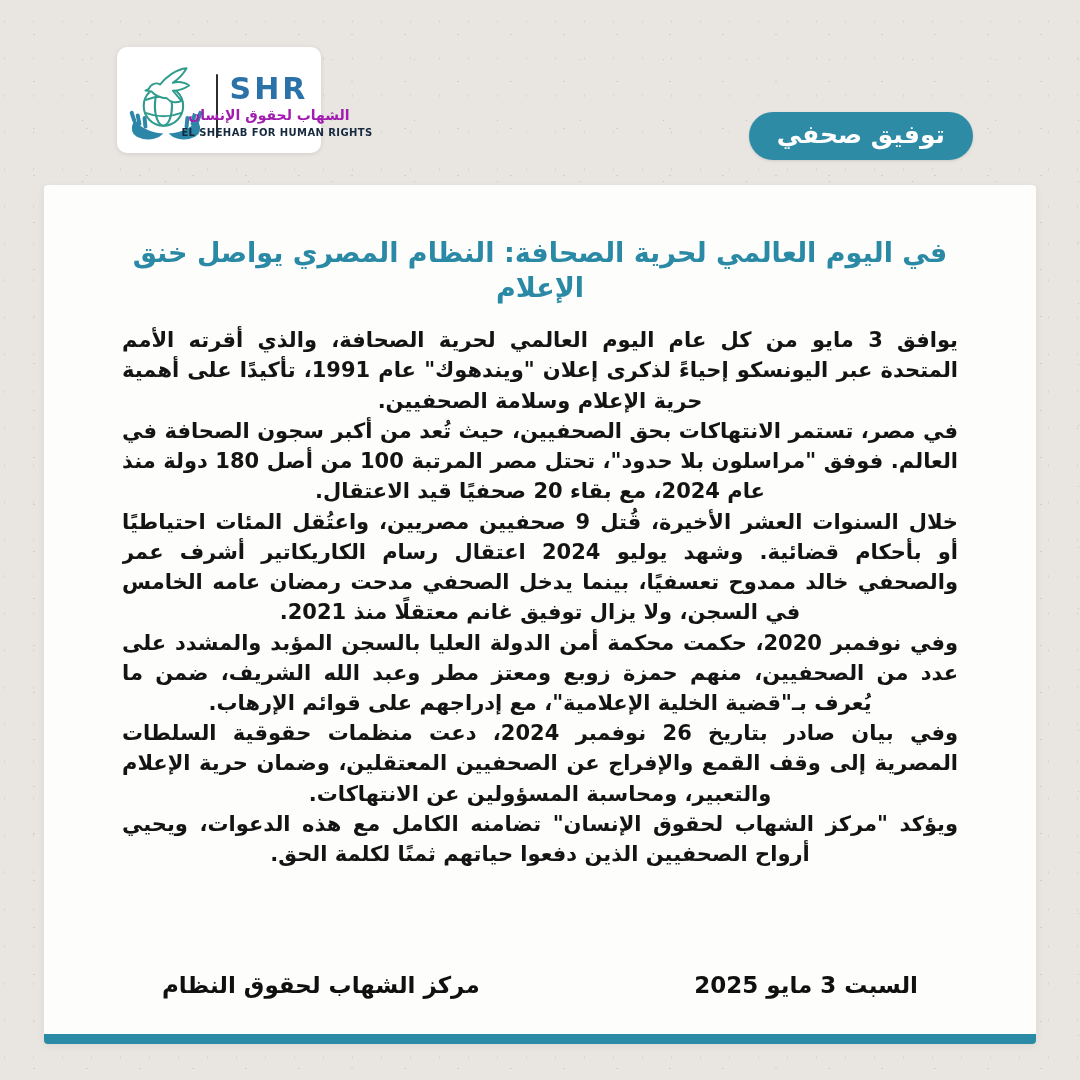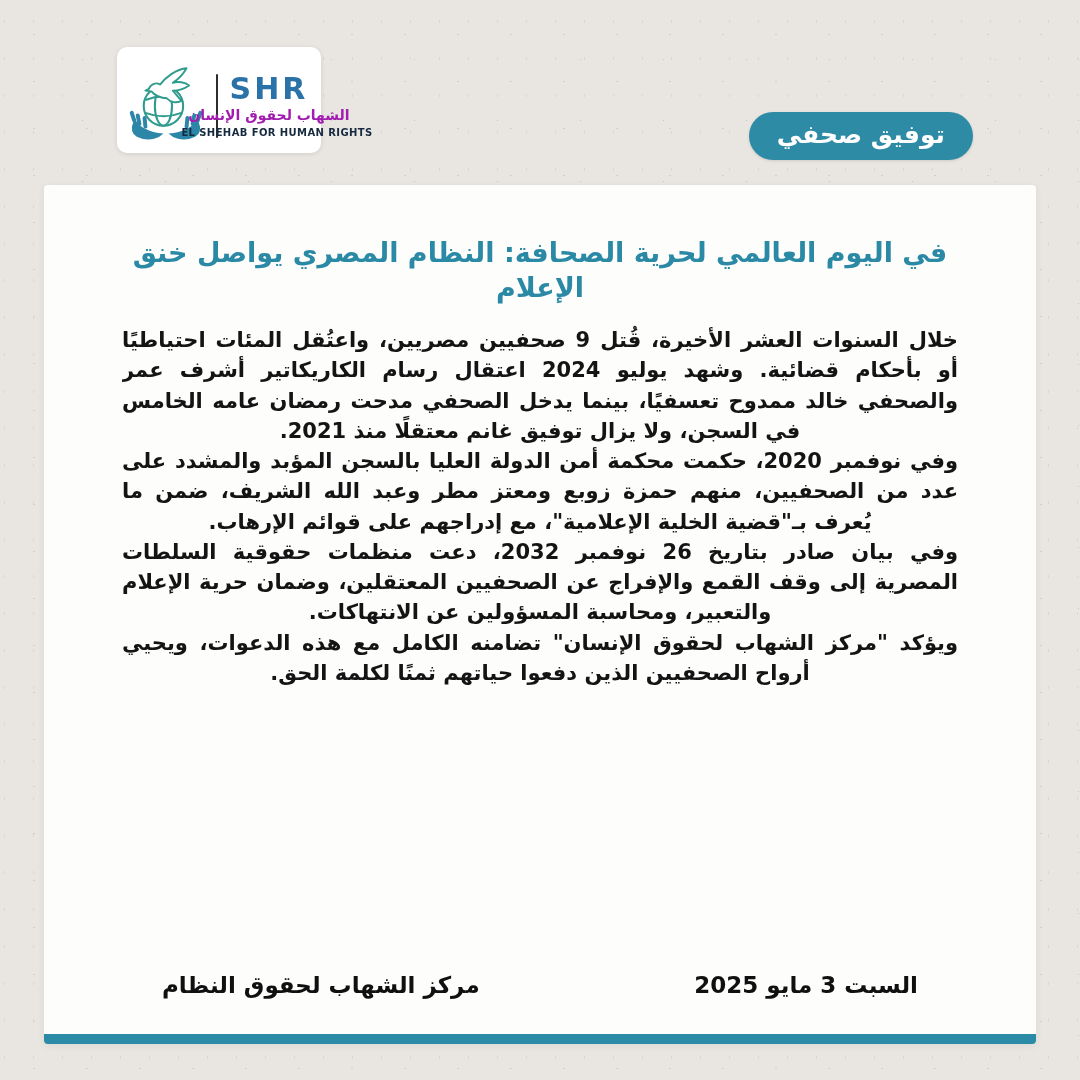--- a/index.html
+++ b/index.html
@@ -168,23 +168,25 @@
       <div class="logo-english">EL SHEHAB FOR HUMAN RIGHTS</div>
     </div>
   </div>
 
   <div class="badge">توفيق صحفي</div>
 
   <main class="card">
     <h1 class="doc-title">في اليوم العالمي لحرية الصحافة: النظام المصري يواصل خنق الإعلام</h1>
 
     <div class="doc-body">
+      <p>يوافق 3 مايو من كل عام اليوم العالمي لحرية الصحافة، والذي أقرته الأمم المتحدة عبر اليونسكو إحياءً لذكرى إعلان "ويندهوك" عام 1991، تأكيدًا على أهمية حرية الإعلام وسلامة الصحفيين.</p>
+      <p>في مصر، تستمر الانتهاكات بحق الصحفيين، حيث تُعد من أكبر سجون الصحافة في العالم. فوفق "مراسلون بلا حدود"، تحتل مصر المرتبة 100 من أصل 180 دولة منذ عام 2024، مع بقاء 20 صحفيًا قيد الاعتقال.</p>
       <p>خلال السنوات العشر الأخيرة، قُتل 9 صحفيين مصريين، واعتُقل المئات احتياطيًا أو بأحكام قضائية. وشهد يوليو 2024 اعتقال رسام الكاريكاتير أشرف عمر والصحفي خالد ممدوح تعسفيًا، بينما يدخل الصحفي مدحت رمضان عامه الخامس في السجن، ولا يزال توفيق غانم معتقلًا منذ 2021.</p>
       <p>وفي نوفمبر 2020، حكمت محكمة أمن الدولة العليا بالسجن المؤبد والمشدد على عدد من الصحفيين، منهم حمزة زوبع ومعتز مطر وعبد الله الشريف، ضمن ما يُعرف بـ"قضية الخلية الإعلامية"، مع إدراجهم على قوائم الإرهاب.</p>
-      <p>وفي بيان صادر بتاريخ 26 نوفمبر 2032، دعت منظمات حقوقية السلطات المصرية إلى وقف القمع والإفراج عن الصحفيين المعتقلين، وضمان حرية الإعلام والتعبير، ومحاسبة المسؤولين عن الانتهاكات.</p>
+      <p>وفي بيان صادر بتاريخ 26 نوفمبر 2024، دعت منظمات حقوقية السلطات المصرية إلى وقف القمع والإفراج عن الصحفيين المعتقلين، وضمان حرية الإعلام والتعبير، ومحاسبة المسؤولين عن الانتهاكات.</p>
       <p>ويؤكد "مركز الشهاب لحقوق الإنسان" تضامنه الكامل مع هذه الدعوات، ويحيي أرواح الصحفيين الذين دفعوا حياتهم ثمنًا لكلمة الحق.</p>
     </div>
 
     <div class="doc-footer">
       <div>السبت 3 مايو 2025</div>
       <div>مركز الشهاب لحقوق النظام</div>
     </div>
   </main>
 
 </div>

